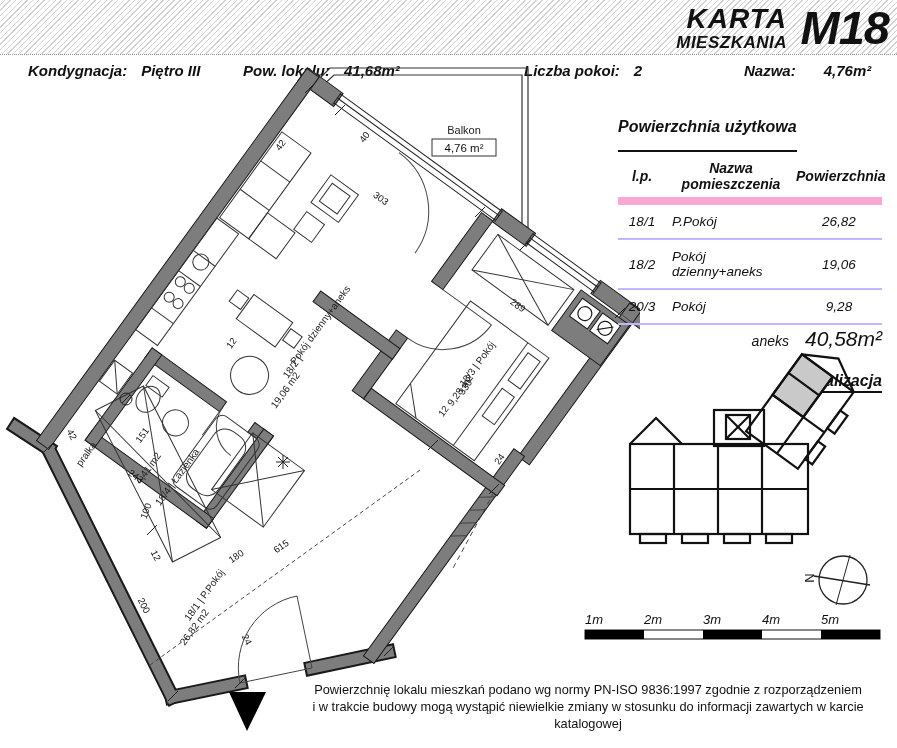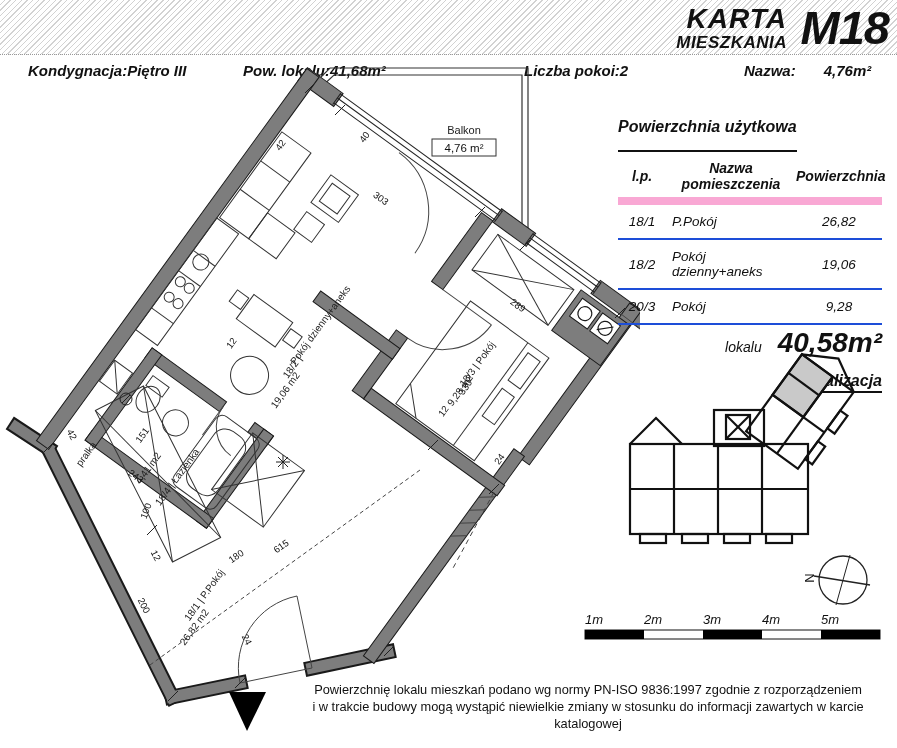--- a/index.html
+++ b/index.html
@@ -11,36 +11,36 @@
          border-bottom:1px dotted #999;}
   .hdr-karta{position:absolute;top:5px;right:110px;text-align:right;line-height:1.02;
              font-style:italic;font-weight:bold;}
   .hdr-karta .l1{font-size:28px;letter-spacing:1px;}
   .hdr-karta .l2{font-size:17px;letter-spacing:.5px;}
   .hdr-m18{position:absolute;top:0px;right:8px;font-size:47px;font-weight:bold;
            font-style:italic;letter-spacing:-1px;}
   
   .infobar{position:absolute;left:0;top:55px;width:897px;height:34px;}
   .info-item{position:absolute;top:7px;font-size:15px;font-weight:bold;font-style:italic;white-space:nowrap;}
-  .info-item .val{}
+  .info-item .val{margin-left:14px;}
   
   .atable{position:absolute;left:618px;top:118px;width:264px;}
   .atable .ttl{display:inline-block;font-size:16px;font-weight:bold;font-style:italic;
                border-bottom:2px solid #111;padding-bottom:14px;margin-bottom:8px;}
   .trow{display:grid;grid-template-columns:48px 130px 86px;align-items:center;}
   .thead{border-bottom:8px solid #f9a8d4;padding-bottom:5px;font-weight:bold;font-style:italic;
          font-size:14px;text-align:center;line-height:1.15;}
-  .tbody{border-bottom:2px solid #1d4ed8;padding:9px 0;font-size:13.5px;font-style:italic;}
+  .tbody{border-bottom:2px solid #c4b5fd;padding:9px 0;font-size:13.5px;font-style:italic;}
   .tbody.last{border-bottom:none;}
   .c-id{text-align:center;}
   .c-name{text-align:left;padding-left:6px;}
   .c-area{text-align:center;}
   .trazem{display:flex;justify-content:flex-end;align-items:baseline;gap:16px;margin-top:2px;}
   .trazem .rl{font-size:14px;font-style:italic;}
-  .trazem .rv{font-size:28px;font-weight:bold;font-style:italic;}
+  .trazem .rv{font-size:21px;font-weight:normal;font-style:italic;}
   .lok-ttl{position:absolute;left:702px;top:324px;width:180px;text-align:right;margin-top:48px;}
   .lok-ttl span{display:inline-block;font-size:16px;font-weight:bold;font-style:italic;
                 border-bottom:2px solid #111;padding-bottom:1px;}
   
   .footer{position:absolute;left:282px;top:681px;width:612px;text-align:center;
           font-size:12.8px;line-height:1.34;color:#111;}
   svg{position:absolute;}
   svg text{font-family:"Liberation Sans",sans-serif;}
   .dim{font-size:9.5px;fill:#111;}
   .rlabel{font-size:10px;fill:#222;}
@@ -299,21 +299,21 @@
     <div class="c-id">18/2</div>
     <div class="c-name">Pokój dzienny+aneks</div>
     <div class="c-area">19,06</div>
   </div>
   <div class="trow tbody">
     <div class="c-id">20/3</div>
     <div class="c-name">Pokój</div>
     <div class="c-area">9,28</div>
   </div>
   <div class="trazem">
-    <span class="rl">lokalu</span>
+    <span class="rl">aneks</span>
     <span class="rv">40,58m²</span>
   </div>
 </div>
 
 <div class="lok-ttl">
   <span>Lokalizacja</span>
 </div>
 <svg viewBox="0 0 265 195" style="left:622px;top:352px;width:265px;height:195px">
   <g stroke="#111" stroke-width="2.2" fill="none">
     <rect x="8" y="92" width="178" height="90"></rect>

